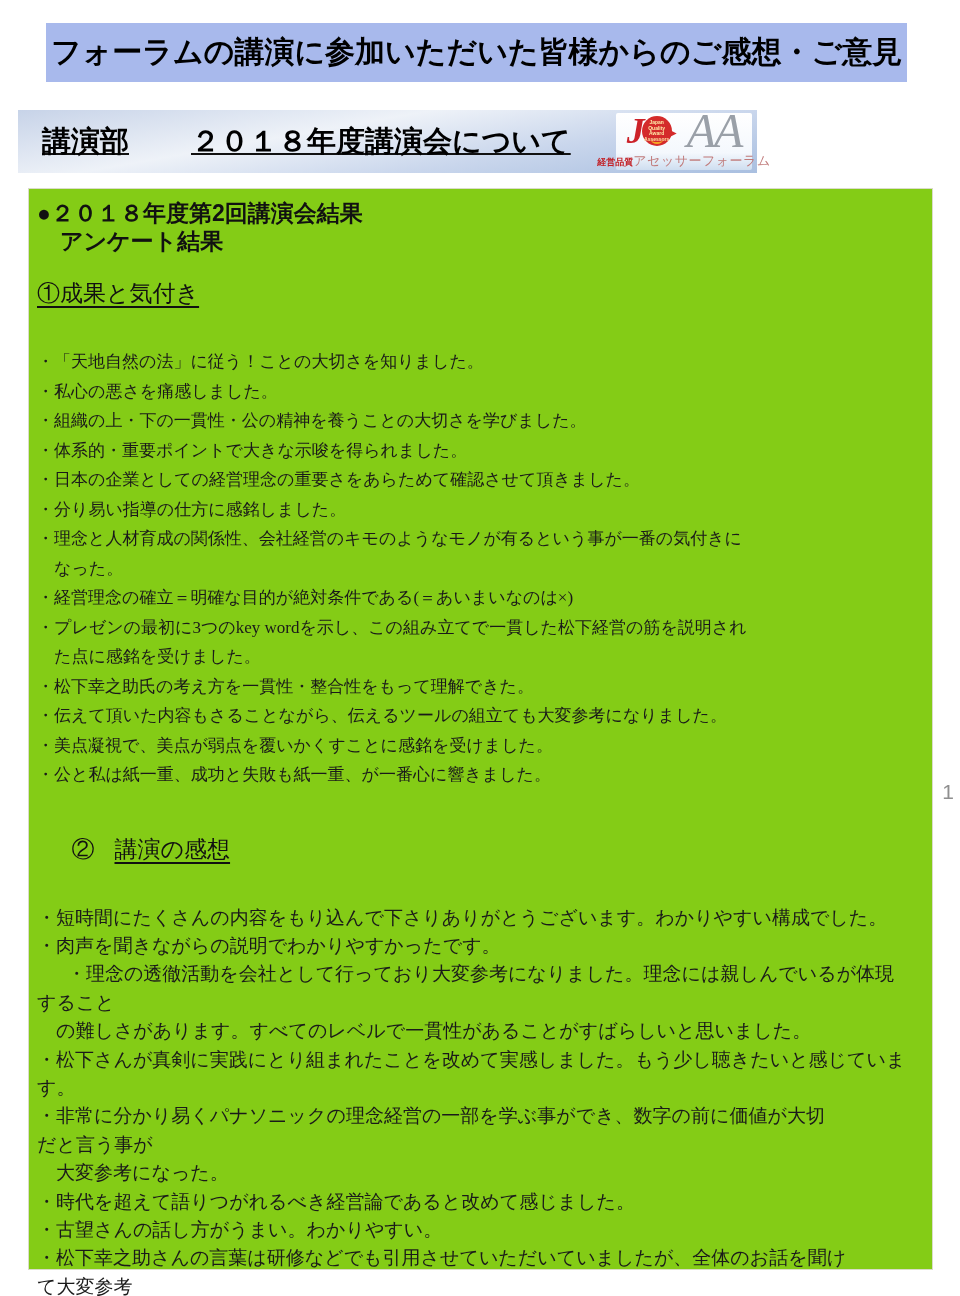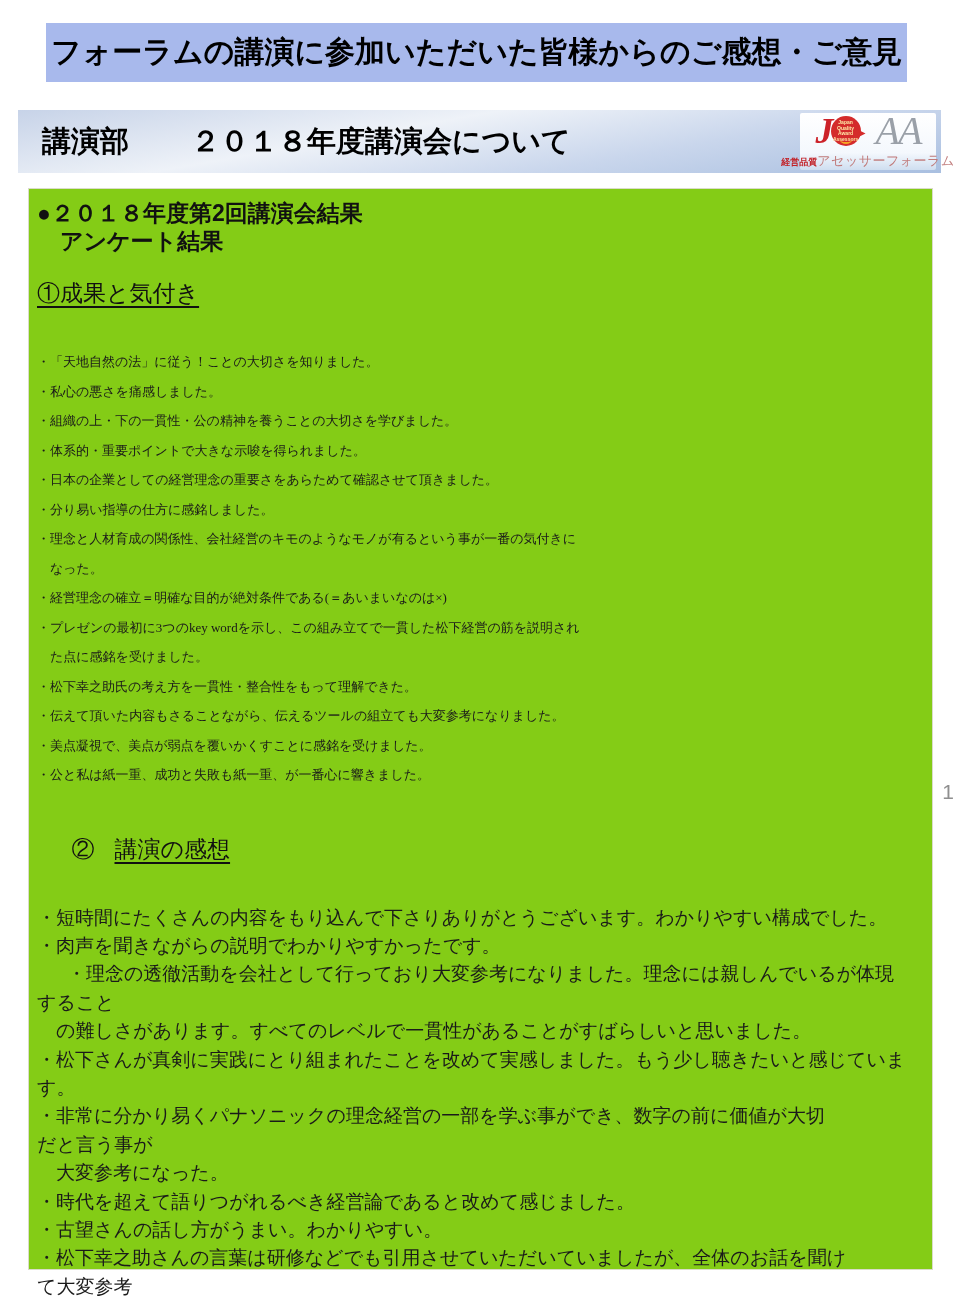--- a/index.html
+++ b/index.html
@@ -14,23 +14,23 @@
     position:absolute;left:46px;top:23px;width:861px;height:59px;
     background:#a8b9ec;display:flex;align-items:center;justify-content:center;
   }
   .banner-title{
     font-size:30px;font-weight:bold;letter-spacing:0px;color:#000;
     white-space:nowrap;
   }
 
   
   .header-bar{
-    position:absolute;left:18px;top:110px;width:923px;height:63px;
+    position:absolute;left:18px;top:110px;width:739px;height:63px;
     background:linear-gradient(170deg,#c7d3e8 0%,#eef2f8 38%,#c9d6ec 68%,#a9bfe0 100%);
-    display:flex;align-items:center;
+    display:flex;align-items:center;text-decoration:underline;
   }
   .header-dept{
     font-size:29px;font-weight:bold;color:#000;margin-left:24px;white-space:nowrap;
   }
   .header-title{
     font-size:29px;font-weight:bold;color:#000;margin-left:62px;white-space:nowrap;
   }
   .logo-box{
     position:absolute;right:5px;top:3px;width:136px;height:57px;
     background:linear-gradient(180deg,#ffffff 0%,#f4f8fd 70%,#cfdef0 100%);
@@ -52,21 +52,21 @@
   }
   .logo-q .q-line{
     color:#ffe9a8;font-size:5px;line-height:5.5px;font-weight:bold;white-space:nowrap;
   }
   .logo-smile{
     position:absolute;bottom:2px;left:9px;width:12px;height:6px;
     border-bottom:2px solid #f5a623;border-radius:50%;
   }
   .logo-aa{
     font-family:"Liberation Serif",serif;font-style:italic;
-    color:#9aa0a8;font-size:40px;line-height:36px;letter-spacing:-2px;margin-left:15px;
+    color:#9aa0a8;font-size:48px;line-height:36px;letter-spacing:-2px;margin-left:15px;
   }
   .logo-caption{margin-top:2px;white-space:nowrap;}
   .cap-bold{color:#c22026;font-weight:bold;font-size:9px;}
   .cap-rest{color:#c07a7a;font-size:13px;letter-spacing:0.5px;}
 
   
   .content-box{
     position:absolute;left:28px;top:188px;width:905px;height:1082px;
     background:#84cc16;border:1px solid #dadcc9;box-sizing:border-box;
     padding:10px 8px 0 8px;
@@ -76,21 +76,21 @@
   }
   .heading1{
     margin-top:24px;font-family:"Liberation Serif",serif;font-size:23px;line-height:30px;
     display:inline-block;white-space:pre;color:#111;
   }
   .underlined{
     text-decoration:underline;text-decoration-thickness:2px;text-underline-offset:5px;
   }
   .bullets{font-family:"Liberation Serif",serif;color:#1a1a1a;}
   .b1{margin-top:38px;}
-  .b1 .line{font-size:13px;line-height:29.5px;white-space:pre;}
+  .b1 .line{font-size:17px;line-height:29.5px;white-space:pre;}
   .heading2{
     margin-top:12px;font-family:"Liberation Serif",serif;font-size:23px;line-height:32px;
     white-space:pre;color:#111;
   }
   .h2num{margin-right:20px;}
   .b2{margin-top:6px;}
   .b2 .line{font-size:19px;line-height:28.4px;white-space:pre;}
 
   .page-number{
     position:absolute;right:6px;top:780px;color:#8f8f8f;font-size:21px;

